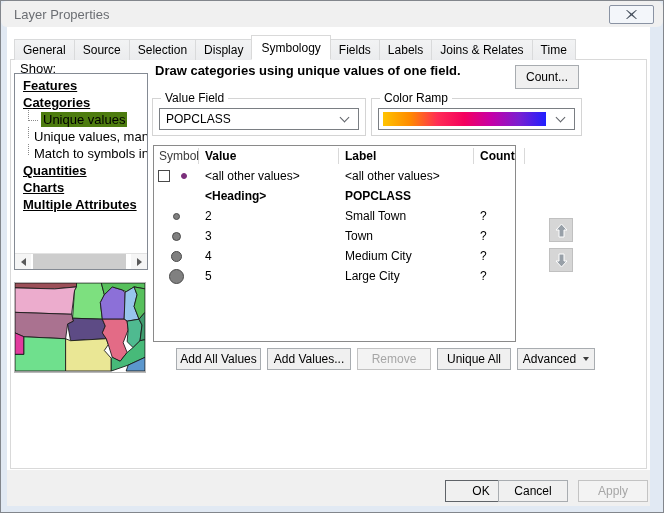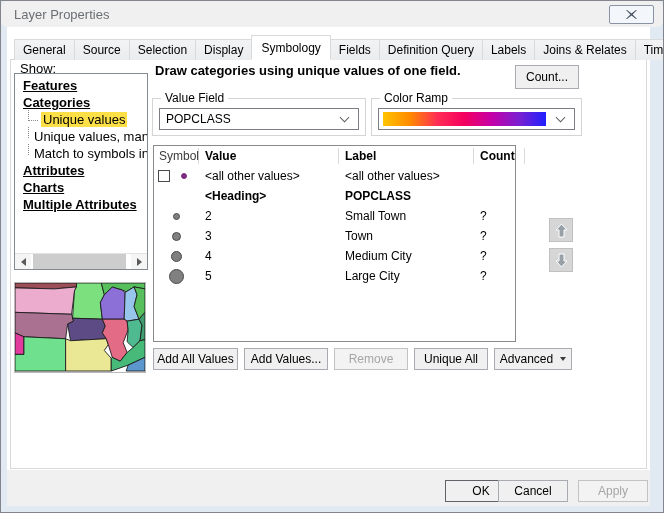--- a/index.html
+++ b/index.html
@@ -42,21 +42,21 @@
   .show-label { position:absolute; left:19px; top:60px; font-size:13px; z-index:5; }
   .listbox {
     position:absolute; left:13px; top:72px; width:134px; height:197px;
     background:#fff; border:1px solid #848a93; z-index:5; overflow:hidden;
   }
   .tree { padding:3px 0 0 6px; }
   .tree-item { height:17px; display:flex; align-items:center; font-size:13px; white-space:nowrap; }
   .tree-item.lvl0 { font-weight:bold;text-decoration:underline; }
   .branch { width:10px; height:11px; border-left:1px dotted #8a8a8a; border-bottom:1px dotted #8a8a8a; margin:-8px 3px 0 7px; }
   .ti-label { padding:0 2px; }
-  .ti-label.sel { background:#fde047; }
+  .ti-label.sel { background:#4d7c0f; }
   .hscroll {
     position:absolute; left:0; bottom:0; width:132px; height:16px; background:#f5f5f5;
     border-top:1px solid #e2e2e2; display:flex; align-items:center;
   }
   .sc-btn { width:16px; height:16px; display:flex; align-items:center; justify-content:center; }
   .tri-l { width:0; height:0; border-top:4px solid transparent; border-bottom:4px solid transparent; border-right:5px solid #5a5a5a; }
   .tri-r { width:0; height:0; border-top:4px solid transparent; border-bottom:4px solid transparent; border-left:5px solid #5a5a5a; }
   .sc-track { flex:1; position:relative; height:16px; background:#fff; }
   .sc-thumb { position:absolute; left:2px; top:0; width:93px; height:16px; background:#cdcdcd; }
 
@@ -101,21 +101,21 @@
   .val-dot { border-radius:50%; border:1px solid #4a4a4a; background:#808080; }
   .dot-other { width:6px; height:6px; border-radius:50%; }
 
   .updown {
     position:absolute; width:24px; height:24px; background:#d6d6d6; border:1px solid #c0c0c0;
     display:flex; align-items:center; justify-content:center; z-index:5;
   }
   .up-btn { left:548px; top:217px; }
   .down-btn { left:548px; top:247px; }
 
-  .act-btn { position:absolute; top:347px; height:22px; z-index:5; }
+  .act-btn { position:absolute; top:347px; height:22px; z-index:5;margin-left:23px; }
   .adv-caret { width:0; height:0; border-left:3.5px solid transparent; border-right:3.5px solid transparent; border-top:4px solid #3c3c3c; margin-left:7px; }
 
   .foot-btn { position:absolute; top:479px; height:22px; z-index:5; }
 </style>
 </head>
 <body>
 
 <div class="window">
 
   <div class="titlebar">
@@ -130,21 +130,20 @@
   <div class="page-bg"></div>
   <div class="footer-bg"></div>
 
   <div class="tabstrip">
     <div class="tab">General</div>
     <div class="tab">Source</div>
     <div class="tab">Selection</div>
     <div class="tab">Display</div>
     <div class="tab active">Symbology</div>
     <div class="tab">Fields</div>
-    <div class="tab">Definition Query</div>
     <div class="tab">Labels</div>
     <div class="tab">Joins &amp; Relates</div>
     <div class="tab">Time</div>
 
   </div>
   <div class="tabpage"></div>
 
   <div class="show-label">Show:</div>
   <div class="listbox">
     <div class="tree">
@@ -160,21 +159,21 @@
         </div>
       <div class="tree-item lvl1">
           <span class="branch"></span>
           <span class="ti-label">Unique values, many</span>
         </div>
       <div class="tree-item lvl1">
           <span class="branch"></span>
           <span class="ti-label">Match to symbols in a</span>
         </div>
       <div class="tree-item lvl0">
-          <span class="ti-label">Attributes</span>
+          <span class="ti-label">Quantities</span>
         </div>
       <div class="tree-item lvl0">
           <span class="ti-label">Charts</span>
         </div>
       <div class="tree-item lvl0">
           <span class="ti-label">Multiple Attributes</span>
         </div>
     </div>
     <div class="hscroll">
       <div class="sc-btn">

